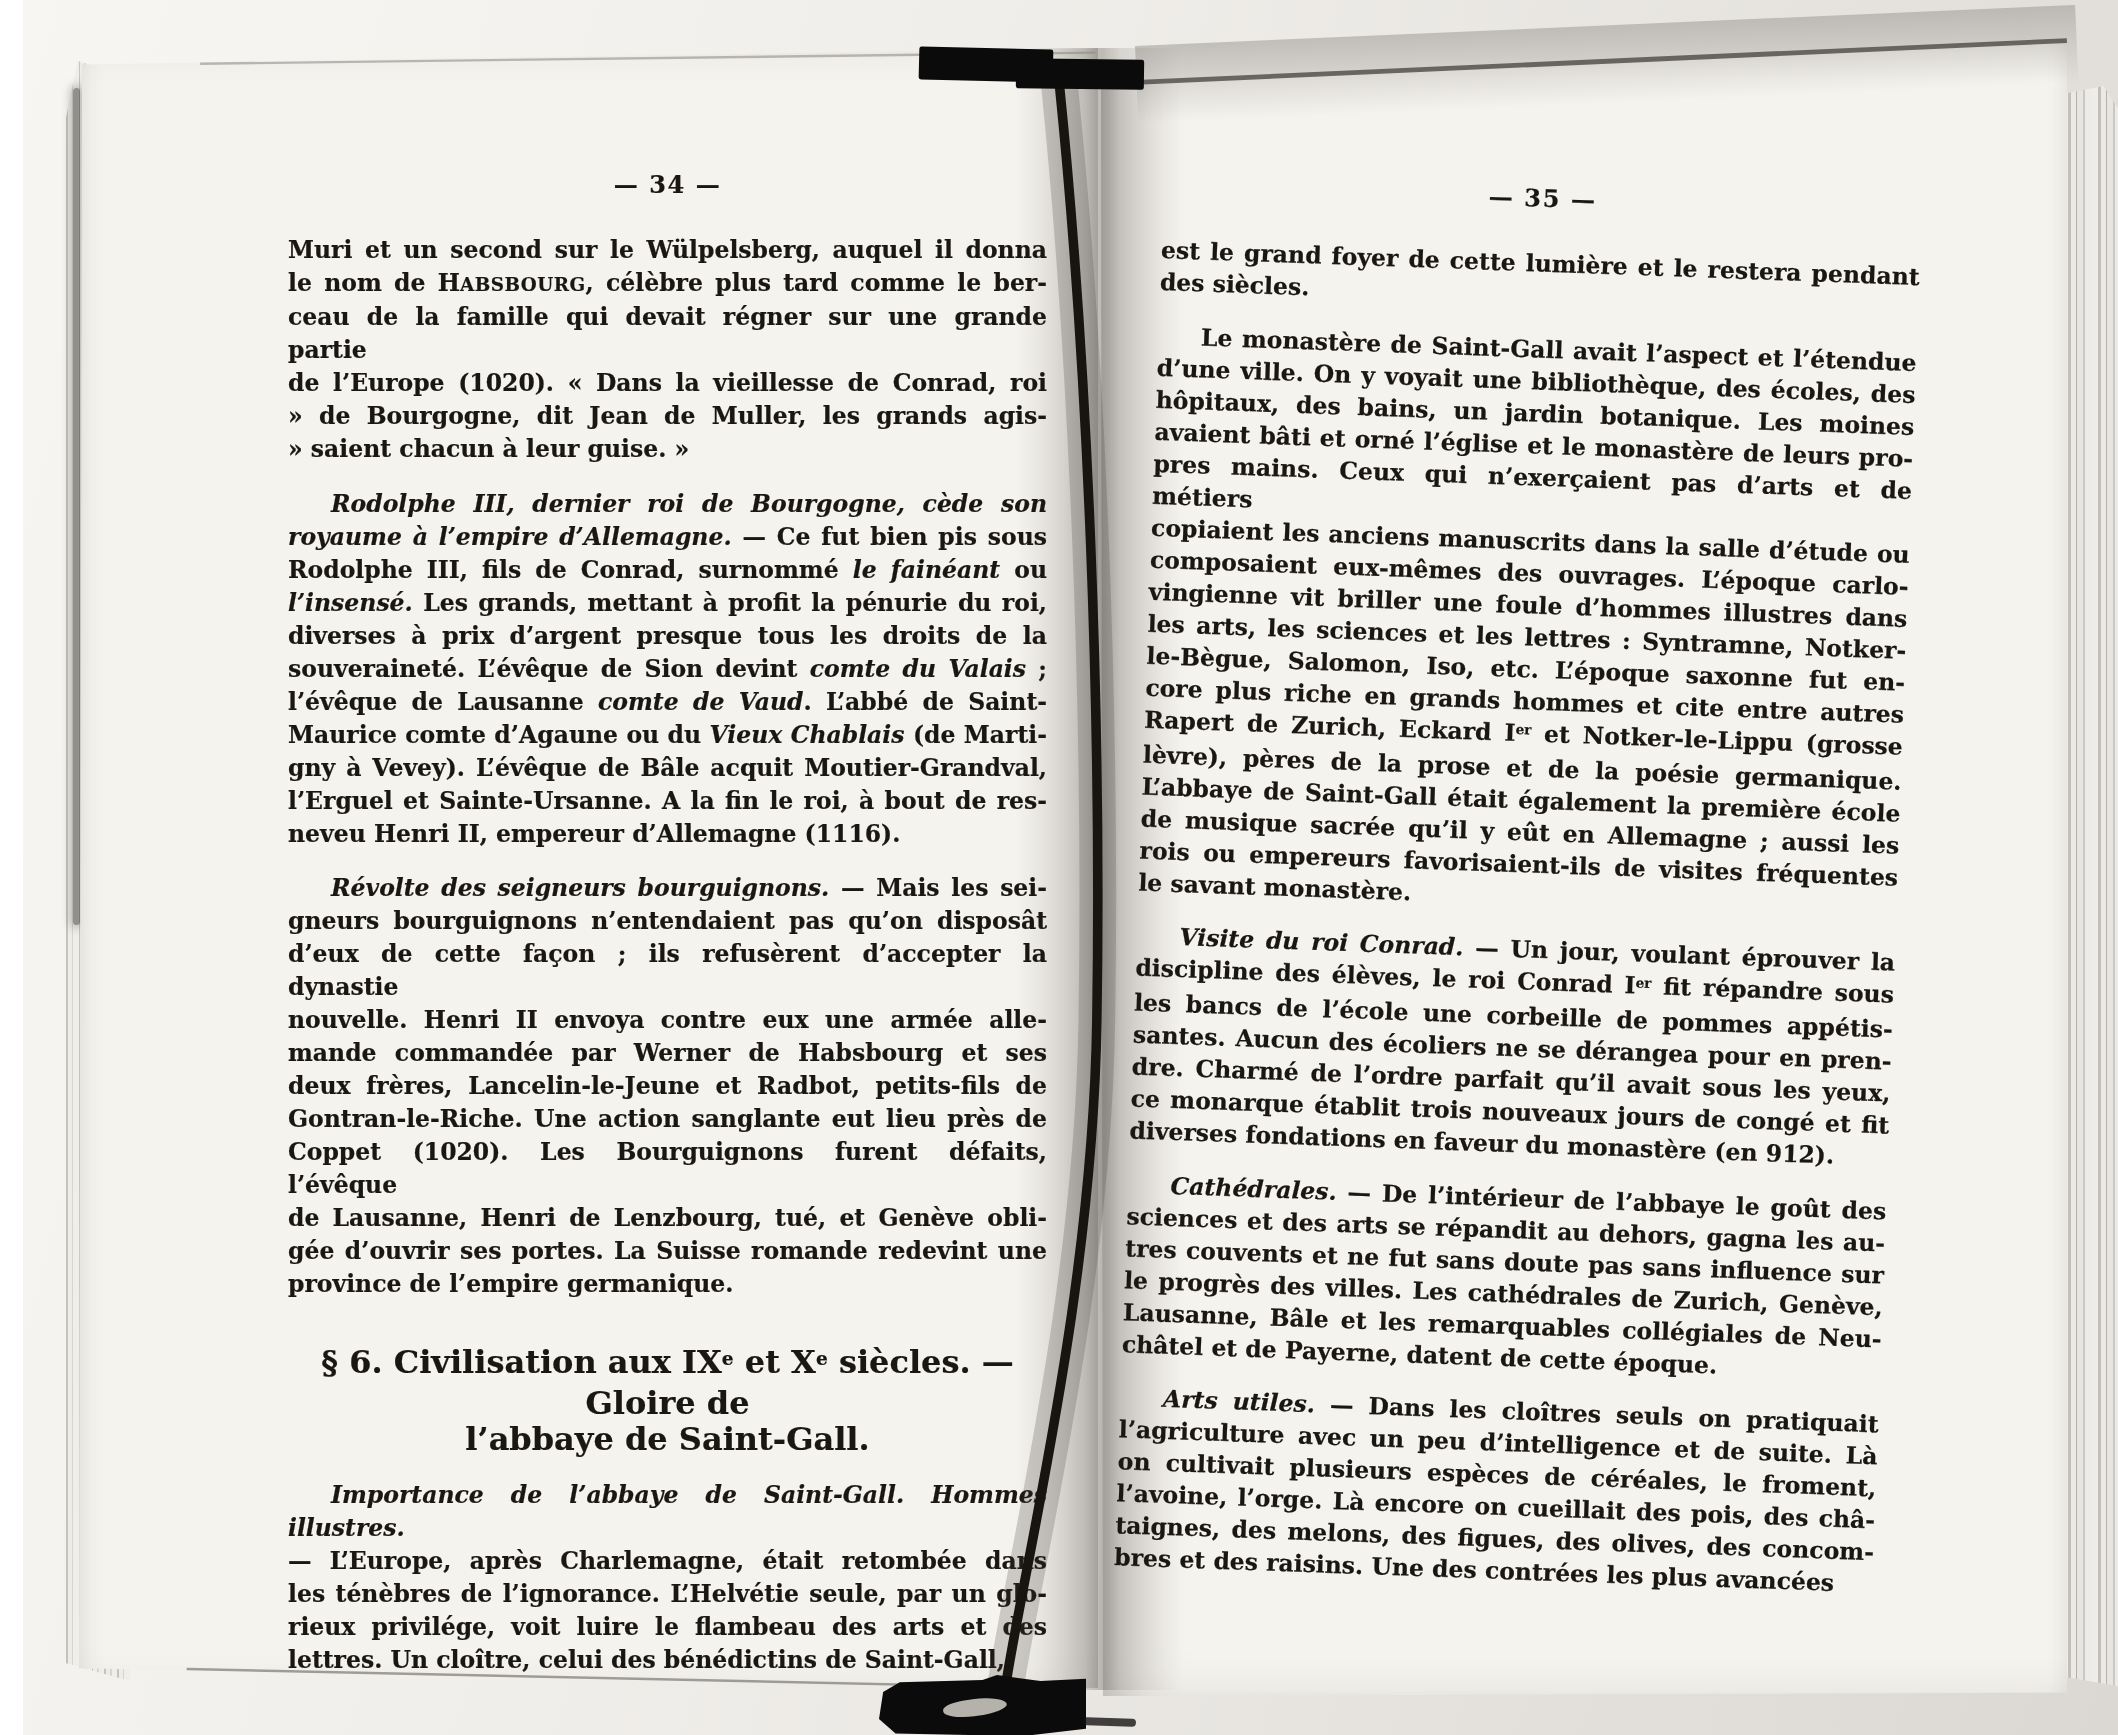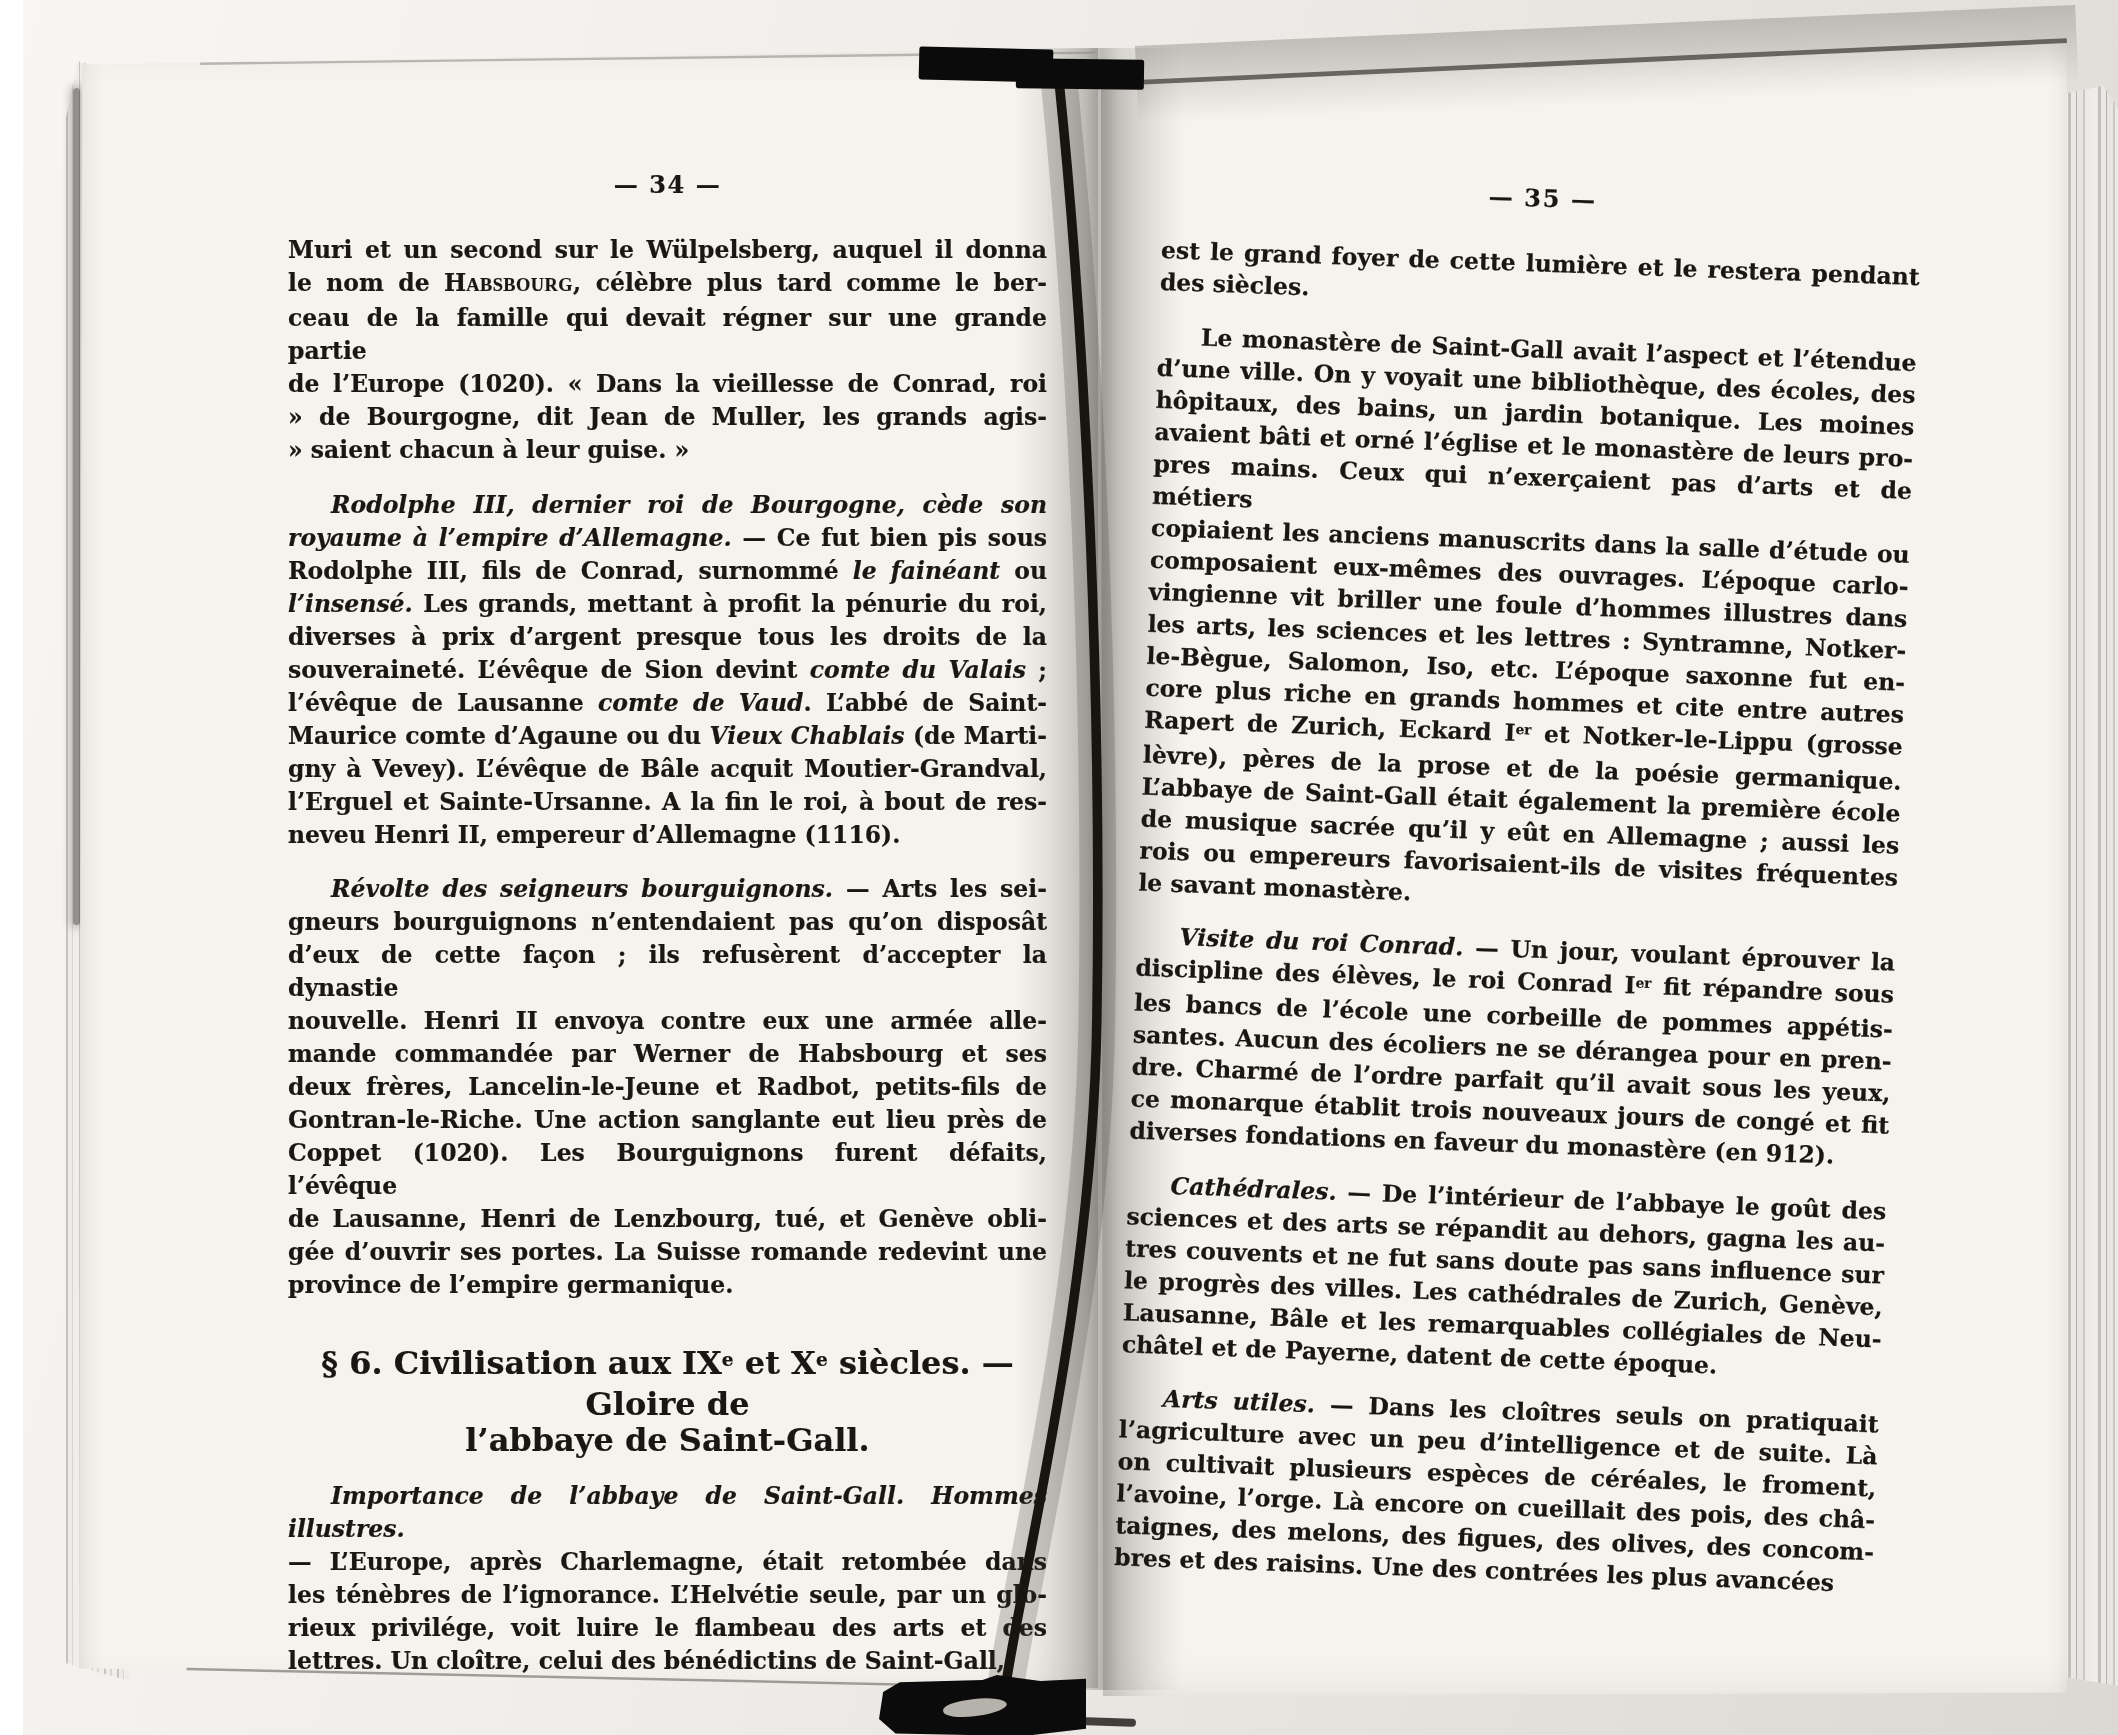--- a/index.html
+++ b/index.html
@@ -72,21 +72,21 @@
   .para{margin-top:21.5px;}
   .paras > .para:first-child{margin-top:0;}
   .ln{text-align:justify;text-align-last:justify;}
   .text-34 .ln{line-height:33px;}
   .text-35 .ln{line-height:32px;}
   .ln.last{text-align-last:left;}
   .ln.indent{text-indent:43px;}
   .para.heading{margin-top:43px;margin-bottom:3.2px;}
   .para.heading .ln{text-align:center;text-align-last:center;font-size:32px;line-height:36px;}
   .i{font-style:italic;}
-  .sc{text-transform:uppercase;font-size:0.78em;letter-spacing:0.5px;font-family:Liberation Serif, serif;}
+  .sc{text-transform:uppercase;font-size:0.78em;letter-spacing:0.5px;}
   .sup{font-size:0.58em;position:relative;top:-0.45em;}
 </style>
 </head>
 <body>
 
 <div class="canvas">
 
   <div class="stack-left"></div>
   <div class="stack-smudge"></div>
   <div class="stack-right"></div>
@@ -115,21 +115,21 @@
           <div class="ln"><span class="i">l’insensé.</span><span> Les grands, mettant à profit la pénurie du roi,</span></div>
           <div class="ln"><span>diverses à prix d’argent presque tous les droits de la</span></div>
           <div class="ln"><span>souveraineté. L’évêque de Sion devint </span><span class="i">comte du Valais</span><span> ;</span></div>
           <div class="ln"><span>l’évêque de Lausanne </span><span class="i">comte de Vaud</span><span>. L’abbé de Saint-</span></div>
           <div class="ln"><span>Maurice comte d’Agaune ou du </span><span class="i">Vieux Chablais</span><span> (de Marti-</span></div>
           <div class="ln"><span>gny à Vevey). L’évêque de Bâle acquit Moutier-Grandval,</span></div>
           <div class="ln"><span>l’Erguel et Sainte-Ursanne. A la fin le roi, à bout de res-</span></div>
           <div class="ln last"><span>neveu Henri II, empereur d’Allemagne (1116).</span></div>
         </div>
         <div class="para">
-          <div class="ln indent"><span class="i">Révolte des seigneurs bourguignons.</span><span> — Arts les sei-</span></div>
+          <div class="ln indent"><span class="i">Révolte des seigneurs bourguignons.</span><span> — Mais les sei-</span></div>
           <div class="ln"><span>gneurs bourguignons n’entendaient pas qu’on disposât</span></div>
           <div class="ln"><span>d’eux de cette façon ; ils refusèrent d’accepter la dynastie</span></div>
           <div class="ln"><span>nouvelle. Henri II envoya contre eux une armée alle-</span></div>
           <div class="ln"><span>mande commandée par Werner de Habsbourg et ses</span></div>
           <div class="ln"><span>deux frères, Lancelin-le-Jeune et Radbot, petits-fils de</span></div>
           <div class="ln"><span>Gontran-le-Riche. Une action sanglante eut lieu près de</span></div>
           <div class="ln"><span>Coppet (1020). Les Bourguignons furent défaits, l’évêque</span></div>
           <div class="ln"><span>de Lausanne, Henri de Lenzbourg, tué, et Genève obli-</span></div>
           <div class="ln"><span>gée d’ouvrir ses portes. La Suisse romande redevint une</span></div>
           <div class="ln last"><span>province de l’empire germanique.</span></div>

